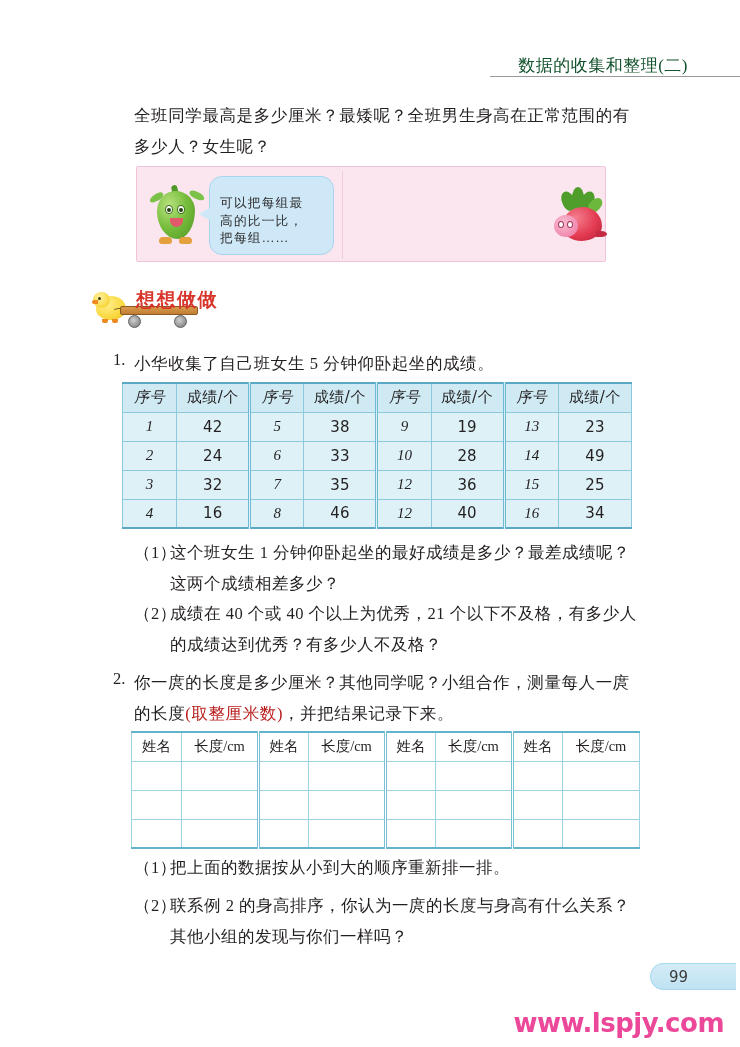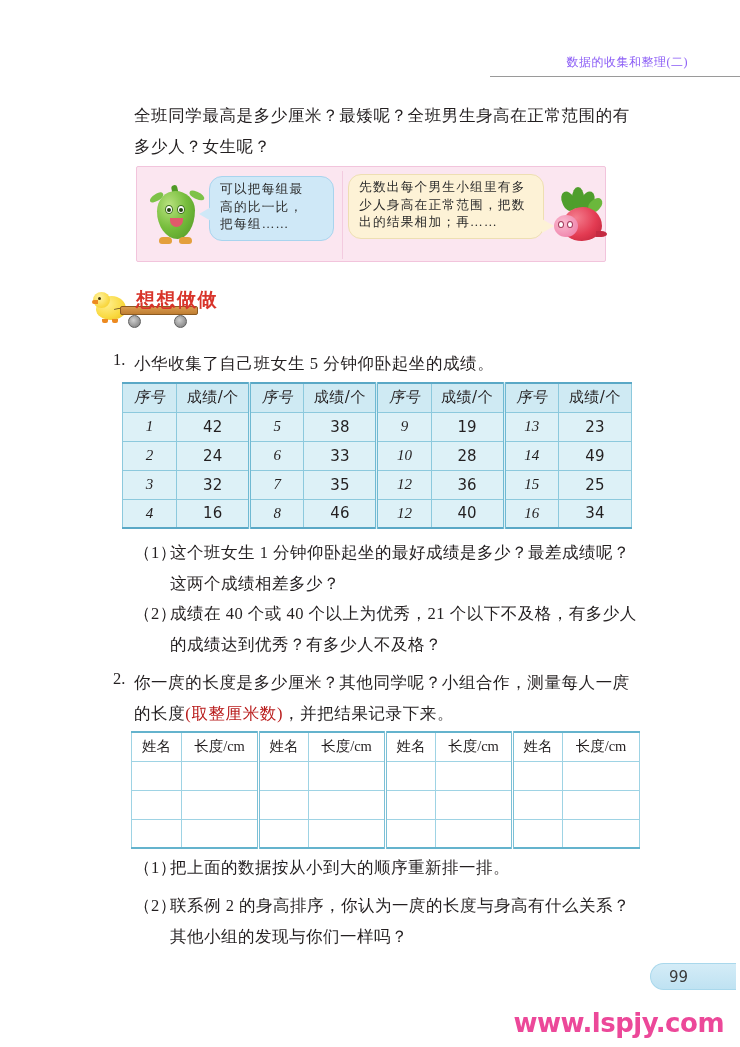--- a/index.html
+++ b/index.html
@@ -19,23 +19,23 @@
     position: absolute;
     top: 54px;
     left: 0;
     width: 740px;
     height: 26px;
   }
   .running-head .rh-text {
     position: absolute;
     right: 52px;
     top: 0;
-    font-size: 12px;
+    font-size: 17px;
     letter-spacing: 0.5px;
-    color: #8b5cf6;
+    color: #14532d;
     white-space: nowrap;
   }
   .running-head .rh-rule {
     position: absolute;
     left: 490px;
     right: 0px;
     top: 22px;
     border-bottom: 1px solid #9a9a9a;
   }
 
@@ -66,21 +66,21 @@
   .hint-right { left: 205px; width: 265px; }
   .hint-divider {
     position: absolute; left: 205px; top: 4px;
     width: 1px; height: 88px; background: #f3cbdf;
   }
 
   
   .bubble {
     position: absolute;
     border-radius: 13px;
-    padding: 4px 9px 6px 10px;
+    padding: 18px 9px 6px 10px;
     font-size: 12.7px;
     line-height: 17.5px;
     letter-spacing: 1.2px;
     color: #2b2b2b;
     white-space: pre-line;
   }
   .bubble-blue {
     left: 72px; top: 9px; width: 125px;
     background: #cfe8f7;
     border: 1px solid #a8d4ee;
@@ -344,23 +344,20 @@
       <div class="mouth"></div>
       <div class="foot l"></div>
         <div class="foot r"></div>
     </div>
     <div class="bubble bubble-blue">可以把每组最
 高的比一比，
 把每组……</div>
   </div>
 
   <div class="hint-half hint-right">
-    <div class="bubble bubble-cream">先数出每个男生小组里有多
-少人身高在正常范围，把数
-出的结果相加；再……</div>
     <div class="radish">
       <div class="lf lf1"></div>
         <div class="lf lf2"></div>
       <div class="lf lf3"></div>
         <div class="lf lf4"></div>
       <div class="bulb"></div>
       <div class="tip"></div>
       <div class="head"></div>
       <div class="eye l"></div>
         <div class="eye r"></div>

